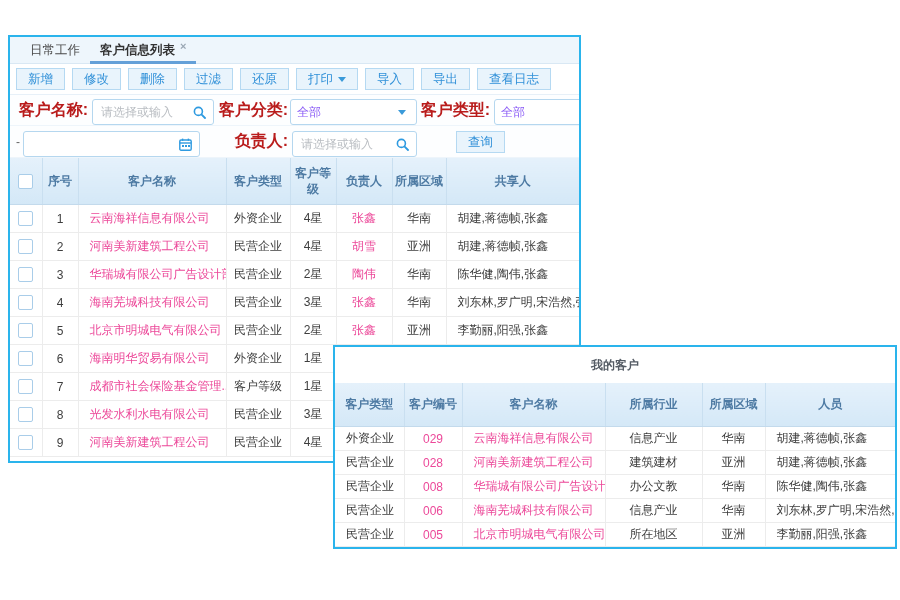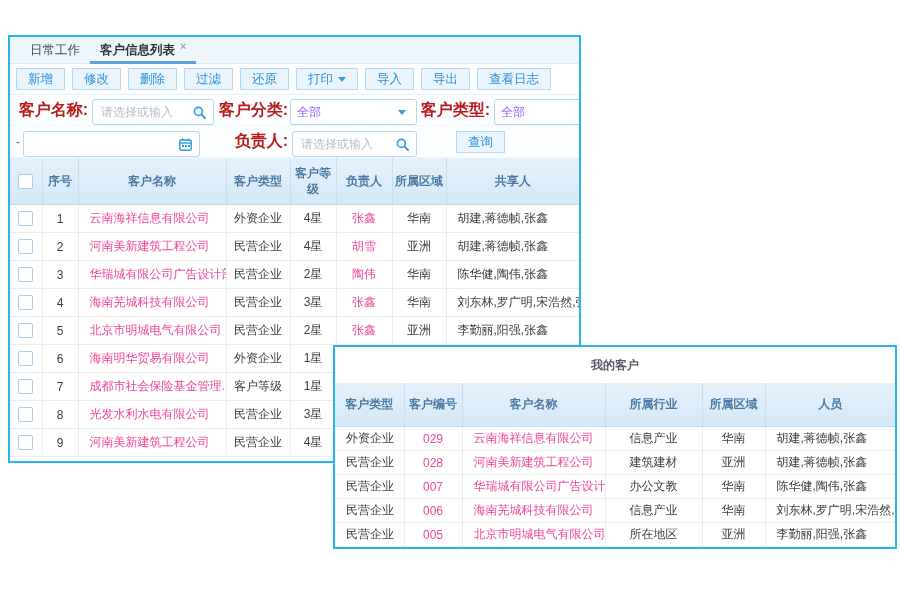--- a/index.html
+++ b/index.html
@@ -313,21 +313,21 @@
         <tr>
           <td class="lft">民营企业</td>
           <td class="ctr"><a class="lnk">028</a></td>
           <td class="lft"><a class="lnk">河南美新建筑工程公司</a></td>
           <td class="ctr">建筑建材</td>
           <td class="ctr">亚洲</td>
           <td class="lft">胡建,蒋德帧,张鑫</td>
         </tr>
         <tr>
           <td class="lft">民营企业</td>
-          <td class="ctr"><a class="lnk">007</a></td>
+          <td class="ctr"><a class="lnk">008</a></td>
           <td class="lft"><a class="lnk">华瑞城有限公司广告设计部</a></td>
           <td class="ctr">办公文教</td>
           <td class="ctr">华南</td>
           <td class="lft">陈华健,陶伟,张鑫</td>
         </tr>
         <tr>
           <td class="lft">民营企业</td>
           <td class="ctr"><a class="lnk">006</a></td>
           <td class="lft"><a class="lnk">海南芜城科技有限公司</a></td>
           <td class="ctr">信息产业</td>

